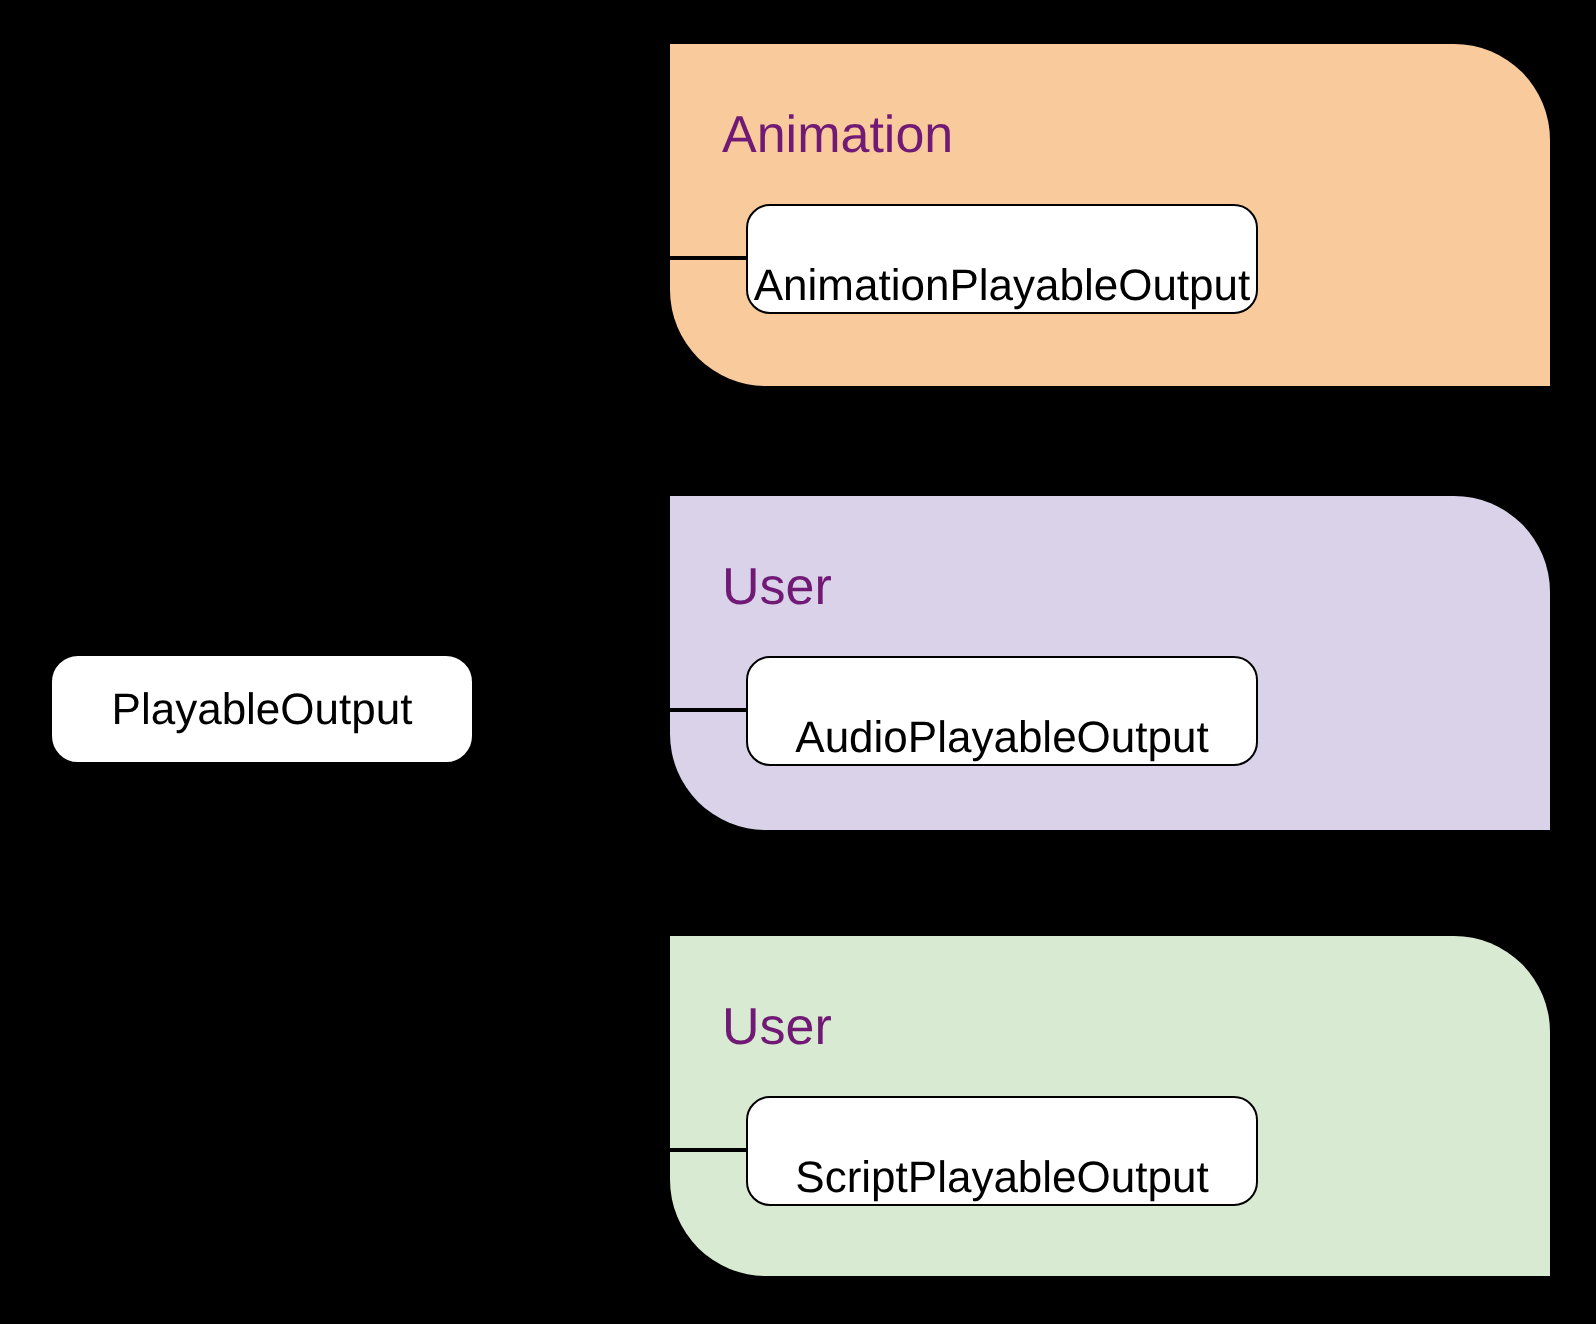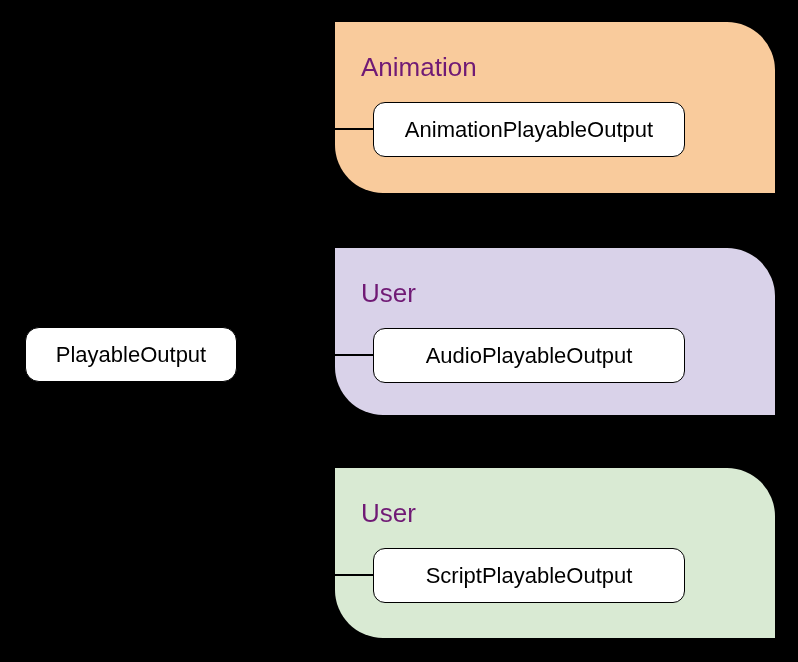--- a/index.html
+++ b/index.html
@@ -56,23 +56,24 @@
     position: absolute;
     left: 0;
     top: 106px;
     width: 40px;
     height: 2px;
     background: #000000;
   }
   .child-node {
     left: 38px;
     top: 80px;
-    width: 312px;
+    width: 256px;
     height: 55px;
     border-radius: 12px;
+    align-items: flex-end;
   }
 </style>
 </head>
 <body>
 
 <div class="canvas" style="background-color: rgb(0, 0, 0);">
 
   <div class="node root-node">
     <span>PlayableOutput</span>
   </div>

